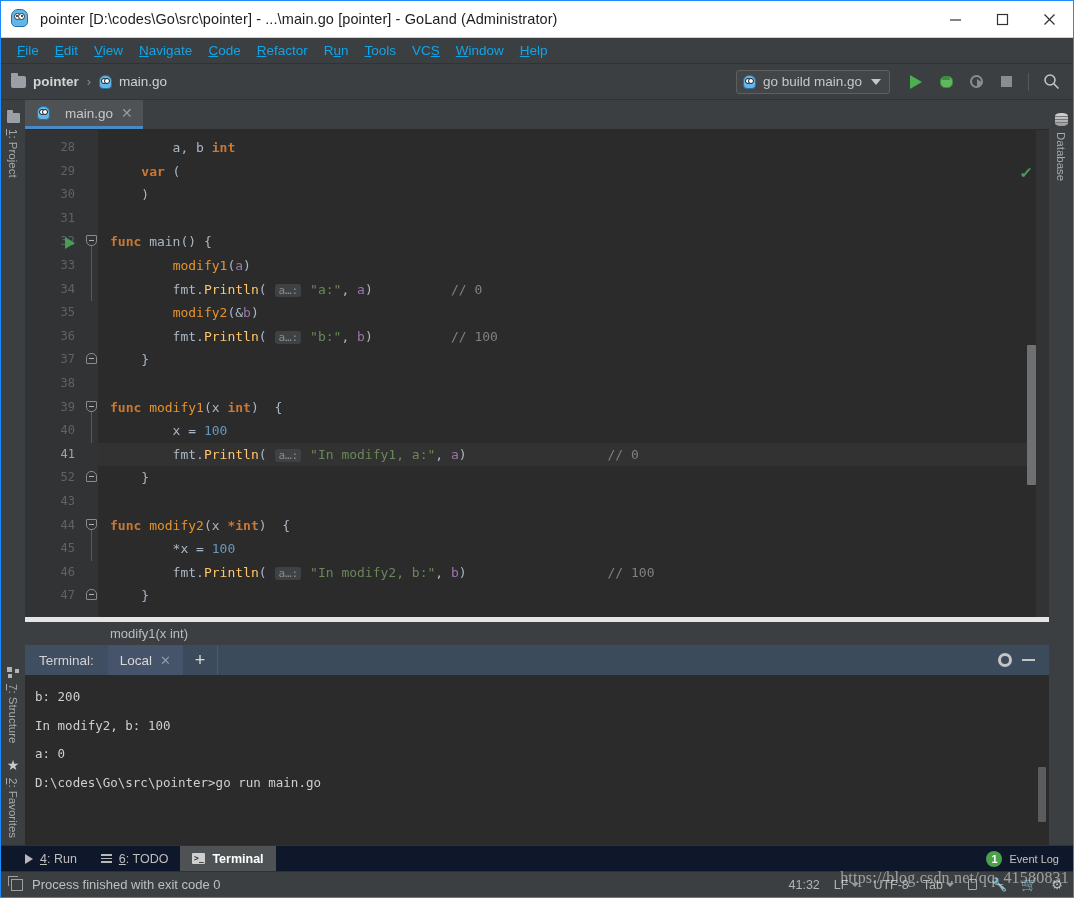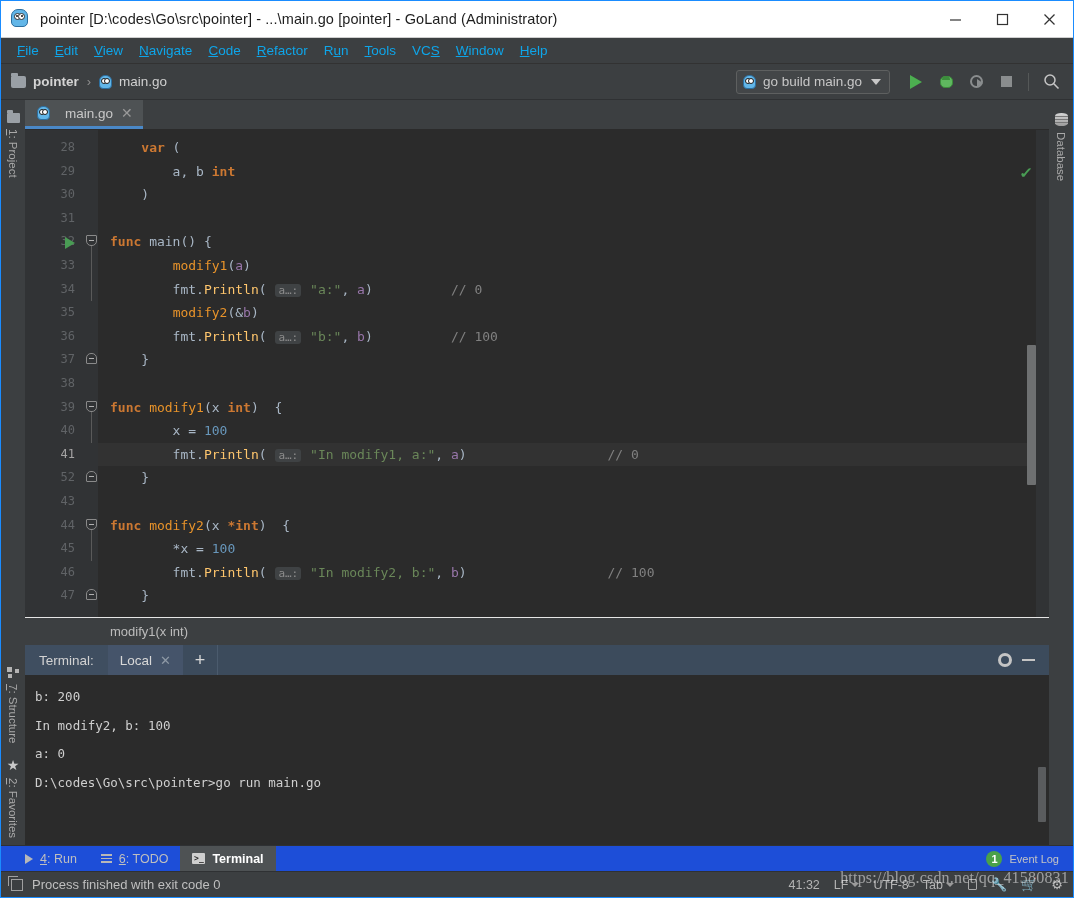--- a/index.html
+++ b/index.html
@@ -294,21 +294,21 @@
     transform: scaleX(1.15);
   }
 
   
   .crumbbar {
     height: 28px; flex: 0 0 28px;
     background: #3c3f41;
     display: flex; align-items: center;
     padding-left: 85px;
     font-size: 13px; color: #bcbcbc;
-    border-top: 1px solid #e5e5e5;
+    border-top: 5px solid #e5e5e5;
   }
 
   
   .term-header {
     height: 30px; flex: 0 0 30px;
     background: #3c4b5c;
     display: flex; align-items: stretch;
   }
   .term-label {
     display: flex; align-items: center;
@@ -346,21 +346,21 @@
   }
   .term-line { height: 28.6px; line-height: 28.6px; white-space: pre; }
   .term-scroll {
     position: absolute; right: 3px; top: 92px; width: 8px; height: 55px;
     background: #5a5c5e; border-radius: 1px;
   }
 
   
   .tooltabs {
     height: 26px; flex: 0 0 26px;
-    background: #1d4ed8;
+    background: #0f172a;
     display: flex; align-items: stretch;
     padding-left: 12px;
     border-top: 1px solid #2f3133;
   }
   .ttab {
     display: flex; align-items: center; gap: 7px;
     padding: 0 12px; font-size: 12.5px; color: #bfbfbf;
   }
   .ttab.active { background: #4e5254; color: #ffffff; font-weight: bold; }
   .ttab .mn { text-decoration: underline; }
@@ -590,22 +590,22 @@
             <div class="fr"></div>
             <div class="fr"></div>
             <div class="fr">
               <span class="fold-close"></span>
             </div>
             <div class="foldline" style="top: 116.4px; height: 54.8px;"></div>
             <div class="foldline" style="top: 281.6px; height: 31.2px;"></div>
             <div class="foldline" style="top: 399.6px; height: 31.2px;"></div>
           </div>
         <div class="code" id="codearea">
+            <div class="cline"><span class="pln">        a, b </span><span class="k">int</span></div>
             <div class="cline"><span class="pln">    </span><span class="k">var</span><span class="pln"> (</span></div>
-            <div class="cline"><span class="pln">        a, b </span><span class="k">int</span></div>
             <div class="cline"><span class="pln">    )</span></div>
             <div class="cline">&nbsp;</div>
             <div class="cline"><span class="k">func </span><span class="pln">main</span><span class="pln">() {</span></div>
             <div class="cline"><span class="pln">        </span><span class="fnorange">modify1</span><span class="pln">(</span><span class="var">a</span><span class="pln">)</span></div>
             <div class="cline"><span class="pln">        fmt.</span><span class="fn">Println</span><span class="pln">( </span><span class="hint">a…:</span><span class="pln"> </span><span class="str">"a:"</span><span class="pln">, </span><span class="var">a</span><span class="pln">)</span><span class="pln">          </span><span class="cmt">// 0</span></div>
             <div class="cline"><span class="pln">        </span><span class="fnorange">modify2</span><span class="pln">(&amp;</span><span class="var">b</span><span class="pln">)</span></div>
             <div class="cline"><span class="pln">        fmt.</span><span class="fn">Println</span><span class="pln">( </span><span class="hint">a…:</span><span class="pln"> </span><span class="str">"b:"</span><span class="pln">, </span><span class="var">b</span><span class="pln">)</span><span class="pln">          </span><span class="cmt">// 100</span></div>
             <div class="cline"><span class="pln">    }</span></div>
             <div class="cline">&nbsp;</div>
             <div class="cline"><span class="k">func </span><span class="fnorange">modify1</span><span class="pln">(</span><span class="pln">x </span><span class="k">int</span><span class="pln">)  {</span></div>

